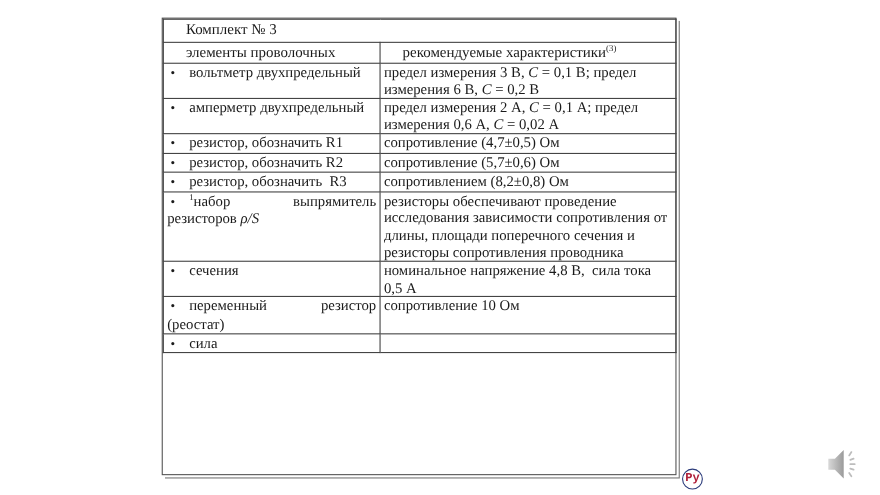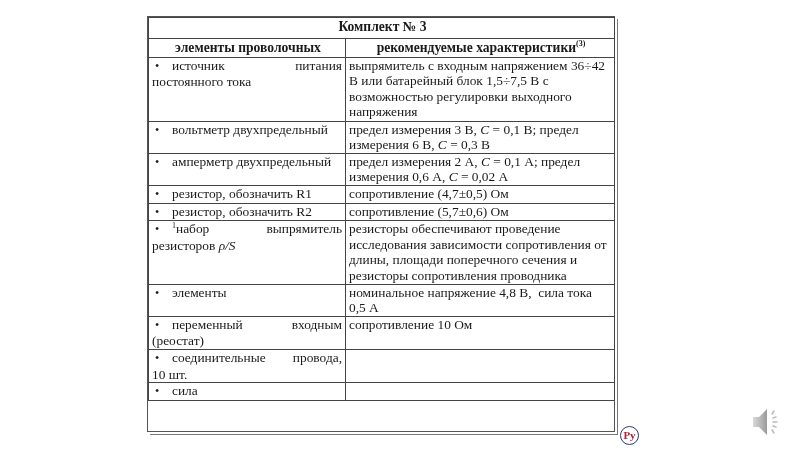--- a/index.html
+++ b/index.html
@@ -13,31 +13,31 @@
   }
   table {
     border-collapse:collapse; width:100%; table-layout:fixed;
     font-size:13.4px; line-height:15.6px;
   }
   td, th {
     border:1px solid #444; vertical-align:top; padding:0 3px 0 3px;
   }
   col.c1 { width:197px; }
   col.c2 { width:269px; }
-  th { font-weight:bold; text-align:center; font-size:13.6px; padding:1px 3px 1px 5px; }
+  th { font-weight:normal; text-align:left; font-size:13.6px; padding:1px 3px 1px 20px; }
   .title th { height:18px; }
   .bullet { display:inline-block; width:20px; padding-left:3px; box-sizing:border-box; }
   .bullet::before { content:"\2022"; font-size:12px; }
   sup { font-size:8px; line-height:0; }
   i { font-style:italic; }
   .spread { display:flex; justify-content:space-between; }
   .logo {
     position:absolute; left:620px; top:426px; width:19px; height:19px; border-radius:50%;
     border:1.5px solid #2a3a7a; box-sizing:border-box; color:#b0203a;
-    font-family:Liberation Serif, serif; font-size:11px; line-height:16px; text-align:center; font-weight:bold;
+    font-family:Liberation Mono, monospace; font-size:11px; line-height:16px; text-align:center; font-weight:bold;
   }
   .speaker { position:absolute; left:752px; top:405px; width:34px; height:34px; }
 </style>
 </head>
 <body>
 
 <div class="doc">
   <table>
     <colgroup>
         <col class="c1">
@@ -45,87 +45,71 @@
       </colgroup>
     <tbody>
         <tr class="title">
       <th colspan="2">Комплект № 3</th>
     </tr>
     <tr>
       <th>элементы проволочных</th>
       <th><span>рекомендуемые характеристики</span><sup>(3)</sup></th>
     </tr>
 
-    <tr style="height:64px">
-      <td>
-        <div class="spread">
-              <span><span class="bullet"></span><span>источник</span></span>
-              <span>питания</span>
-            </div>
-        <div>постоянного тока</div>
-      </td>
-      <td>выпрямитель с входным напряжением 36÷42 В или  батарейный блок 1,5÷7,5 В с возможностью регулировки выходного напряжения</td>
-    </tr>
 
     <tr>
       <td><span class="bullet"></span><span>вольтметр двухпредельный</span></td>
-      <td><span>предел измерения 3 В, </span><i>C</i><span> = 0,1 В; предел измерения 6 В, </span><i>C</i><span> = 0,3 В</span></td>
+      <td><span>предел измерения 3 В, </span><i>C</i><span> = 0,1 В; предел измерения 6 В, </span><i>C</i><span> = 0,2 В</span></td>
     </tr>
 
     <tr>
       <td><span class="bullet"></span><span>амперметр двухпредельный</span></td>
       <td><span>предел измерения 2 А, </span><i>C</i><span> = 0,1 А; предел измерения 0,6 А, </span><i>C</i><span> = 0,02 А</span></td>
     </tr>
 
     <tr>
       <td><span class="bullet"></span><span>резистор, обозначить R1</span></td>
       <td>сопротивление (4,7±0,5) Ом</td>
     </tr>
     <tr>
       <td><span class="bullet"></span><span>резистор, обозначить R2</span></td>
       <td>сопротивление (5,7±0,6) Ом</td>
     </tr>
+    <tr>
+      <td><span class="bullet"></span><span style="white-space:pre">резистор, обозначить  R3</span></td>
+      <td>сопротивлением (8,2±0,8) Ом</td>
+    </tr>
 
     <tr>
       <td>
         <div class="spread">
               <span><span class="bullet"></span><sup>1</sup><span>набор</span></span>
               <span>выпрямитель</span>
             </div>
         <div><span>резисторов </span><i>ρ/S</i></div>
       </td>
       <td>резисторы обеспечивают проведение исследования зависимости сопротивления от длины, площади поперечного сечения и резисторы сопротивления проводника</td>
     </tr>
 
     <tr>
-      <td><span class="bullet"></span><span>элементы</span></td>
+      <td><span class="bullet"></span><span>сечения</span></td>
       <td style="white-space:pre-wrap">номинальное напряжение 4,8 В,  сила тока 0,5 А</td>
     </tr>
 
     <tr>
       <td>
         <div class="spread">
               <span><span class="bullet"></span><span>переменный</span></span>
-              <span>входным</span>
+              <span>резистор</span>
             </div>
         <div>(реостат)</div>
       </td>
       <td>сопротивление 10 Ом</td>
     </tr>
 
-    <tr>
-      <td>
-        <div class="spread">
-              <span><span class="bullet"></span><span>соединительные</span></span>
-              <span>провода,</span>
-            </div>
-        <div>10 шт.</div>
-      </td>
-      <td></td>
-    </tr>
 
     <tr>
       <td><span class="bullet"></span><span>сила</span></td>
       <td></td>
     </tr>
   </tbody>
     </table>
 </div>
 
 <div class="logo">Py</div>

